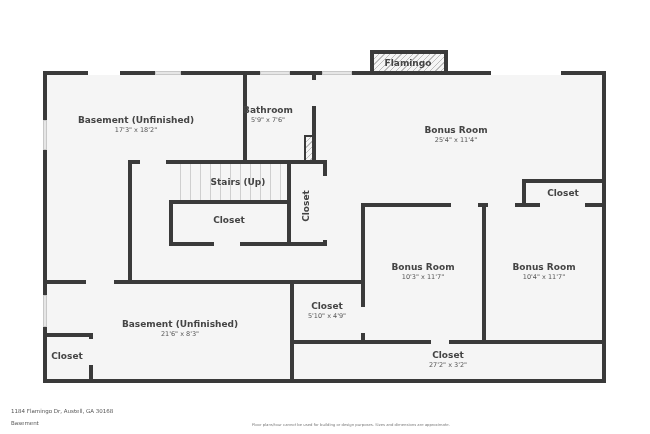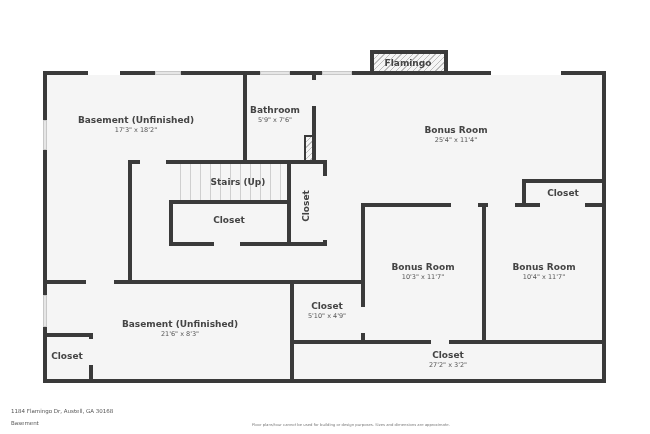--- a/index.html
+++ b/index.html
@@ -82,21 +82,21 @@
   <div class="door" style="left:431px;top:340px;width:18px;height:4px;"></div>
 
   <div class="wall" style="left:43px;top:333px;width:50px;height:4px;"></div>
   <div class="wall" style="left:89px;top:333px;width:4px;height:50px;"></div>
   <div class="door" style="left:89px;top:339px;width:4px;height:26px;"></div>
 
   <div class="room" style="left:136px;top:125px;">
     <span class="name">Basement (Unfinished)</span>
     <span class="dim">17'3" x 18'2"</span>
   </div>
-  <div class="room" style="left:275px;top:115px;">
+  <div class="room" style="left:268px;top:115px;">
     <span class="name">Bathroom</span>
     <span class="dim">5'9" x 7'6"</span>
   </div>
   <div class="room" style="left:456px;top:135px;">
     <span class="name">Bonus Room</span>
     <span class="dim">25'4" x 11'4"</span>
   </div>
   <div class="room" style="left:408px;top:63px;">
     <span class="name">Flamingo</span>
   </div>

